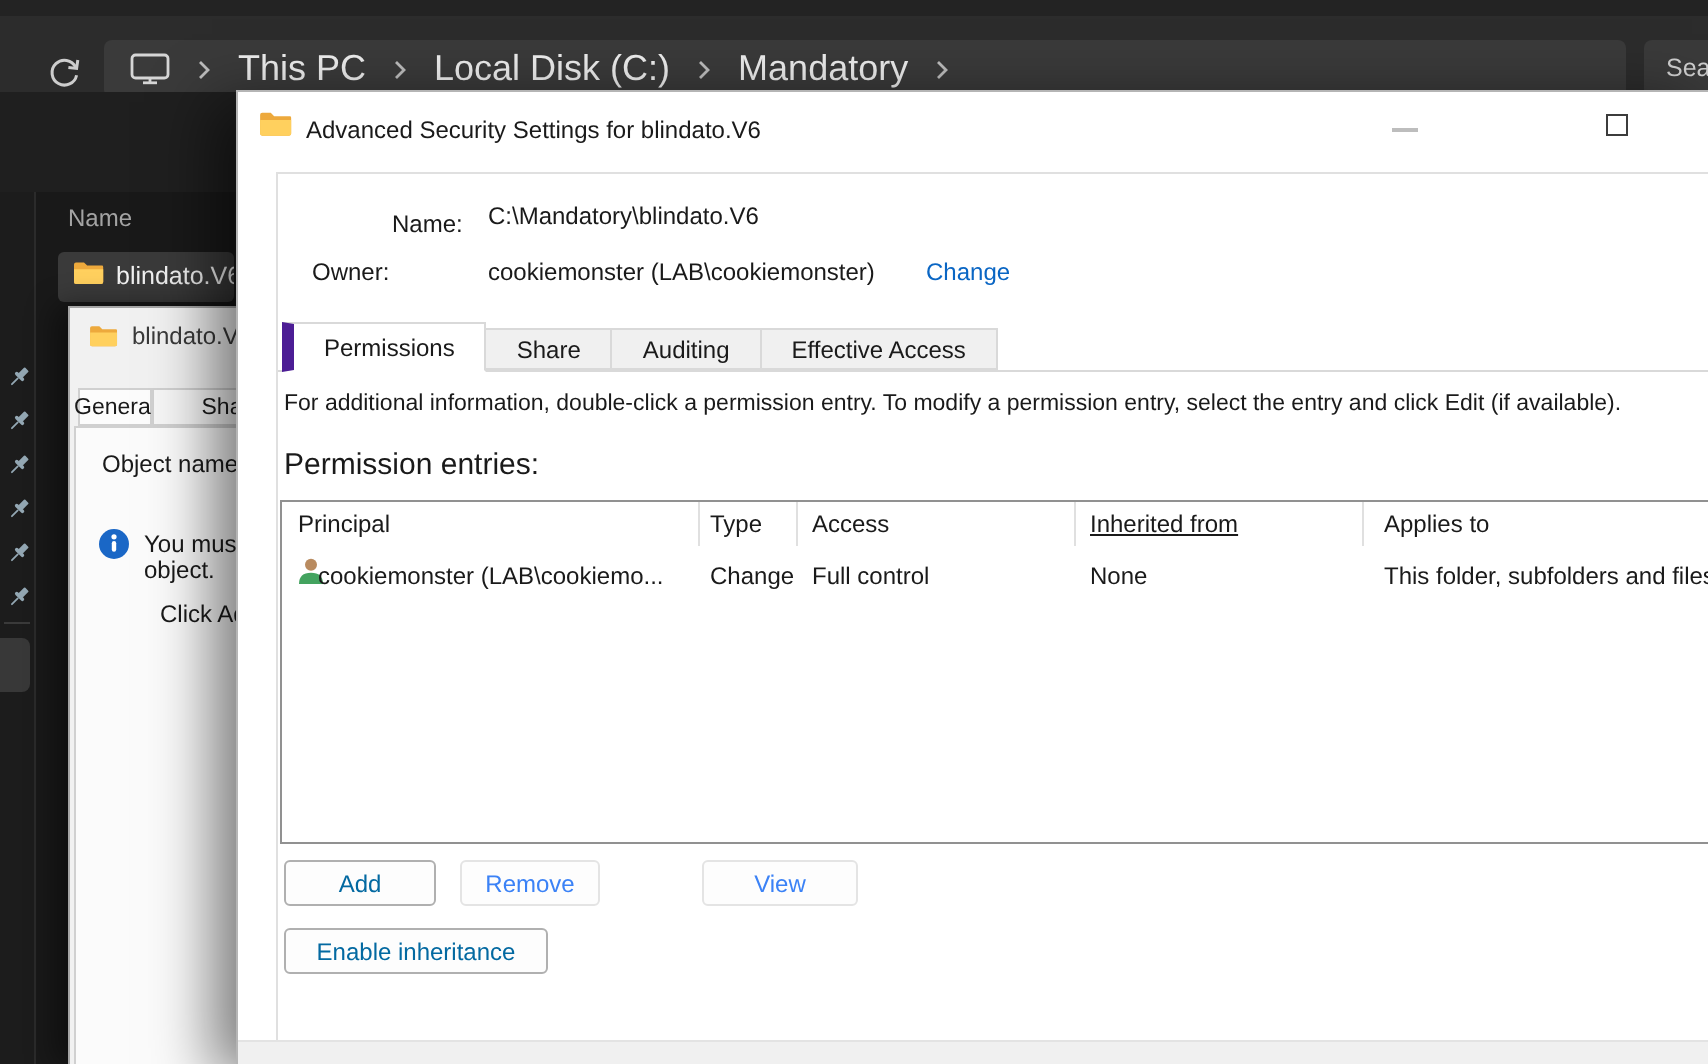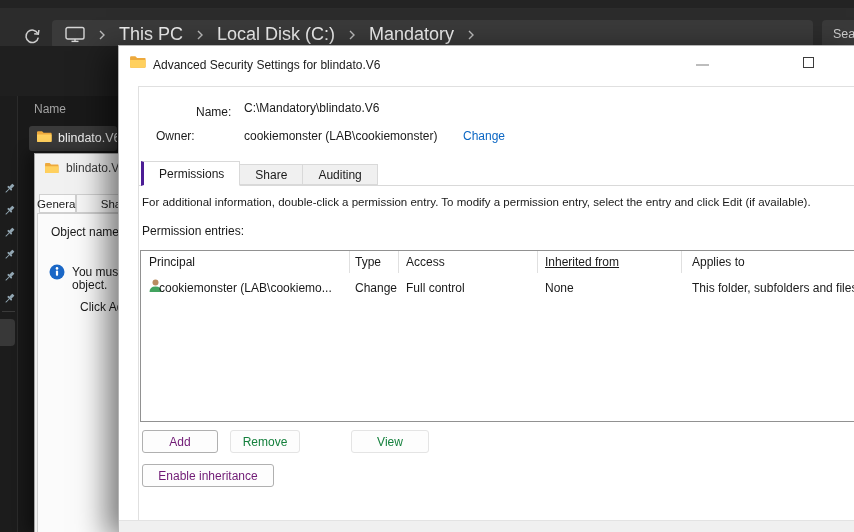--- a/index.html
+++ b/index.html
@@ -55,35 +55,35 @@
   .win-max{position:absolute;left:684px;top:11px;width:11px;height:11px;border:1.2px solid #3c3c3c;box-sizing:border-box;}
 
   .panel{position:absolute;left:19px;top:40px;width:721px;height:434px;border:1px solid #e0e0e0;background:#fff;box-sizing:content-box;}
   .lbl{position:absolute;font-size:12px;color:#1a1a1a;white-space:nowrap;}
   .link{color:#0a66c4;cursor:pointer;}
 
   .tabs{position:absolute;left:2px;top:74px;display:flex;z-index:2;}
   .tab{height:21px;margin-top:3px;padding:0 15px;background:#f0f0f0;border:1px solid #d9d9d9;border-left:none;
        font-size:12px;display:flex;align-items:center;box-sizing:border-box;white-space:nowrap;}
   .tab:first-child{border-left:1px solid #d9d9d9;}
-  .tab.active{height:25px;margin-top:0;background:#fff;border-bottom:1px solid #fff;border-left:3px solid #4c1d95;}
+  .tab.active{height:25px;margin-top:0;background:#fff;border-bottom:1px solid #fff;border-left:6px solid #4c1d95;}
   .tabline{position:absolute;left:0;top:98px;width:100%;height:1px;background:#d9d9d9;z-index:1;}
 
   .desc{position:absolute;left:3px;top:109px;font-size:11.5px;white-space:nowrap;color:#1a1a1a;}
-  .entries-lbl{position:absolute;left:3px;top:137px;font-size:12px;color:#1a1a1a;}
+  .entries-lbl{position:absolute;left:3px;top:137px;font-size:15px;color:#1a1a1a;}
 
   .ptable{position:absolute;left:1px;top:163px;width:719px;height:172px;border:1px solid #919191;background:#fff;box-sizing:border-box;}
   .th{position:absolute;top:4px;font-size:12px;color:#1a1a1a;white-space:nowrap;}
   .vsep{position:absolute;top:0;width:1px;height:22px;background:#e0e0e0;}
   .td{position:absolute;top:30px;font-size:12px;color:#1a1a1a;white-space:nowrap;}
   .avatar{position:absolute;left:7px;top:27px;}
 
   .btn{position:absolute;height:23px;border:1px solid #b0b0b0;border-radius:3px;background:#fdfdfd;
-       font-size:12px;color:#701a75;display:flex;align-items:center;justify-content:center;box-sizing:border-box;white-space:nowrap;}
-  .btn.disabled{border-color:#e4e4e4;color:#15803d;text-align:right;}
+       font-size:12px;color:#0369a1;display:flex;align-items:center;justify-content:center;box-sizing:border-box;white-space:nowrap;}
+  .btn.disabled{border-color:#e4e4e4;color:#3b82f6;text-align:right;}
   .btn-add{left:3px;top:343px;width:76px;}
   .btn-remove{left:91px;top:343px;width:70px;}
   .btn-view{left:173px;top:343px;width:78px;margin-left:39px;}
   .btn-inherit{left:3px;top:377px;width:132px;}
 
   .chkrow{position:absolute;left:3px;top:410px;display:flex;align-items:center;gap:8px;}
   .chk{width:14px;height:14px;background:#0067c0;border-radius:2.5px;display:flex;align-items:center;justify-content:center;}
   .chklabel{font-size:12px;color:#1a1a1a;white-space:nowrap;}
 
   .adv-footer{position:absolute;left:0;top:474px;width:100%;height:13px;background:#f0f0f0;border-top:1px solid #e3e3e3;}
@@ -280,20 +280,21 @@
       <div class="lbl" style="left:105px;top:14px;">C:\Mandatory\blindato.V6</div>
       <div class="lbl" style="left:17px;top:42px;">Owner:</div>
       <div class="lbl" style="left:105px;top:42px;">cookiemonster (LAB\cookiemonster)</div>
       <div class="lbl link" style="left:296px;top:42px;padding-left:28px;">Change</div>
 
       <div class="tabline"></div>
       <div class="tabs">
         <div class="tab active">Permissions</div>
         <div class="tab">Share</div>
         <div class="tab">Auditing</div>
+        <div class="tab">Effective Access</div>
       </div>
 
       <div class="desc">For additional information, double-click a permission entry. To modify a permission entry, select the entry and click Edit (if available).</div>
       <div class="entries-lbl">Permission entries:</div>
 
       <div class="ptable">
         <div class="th" style="left:8px;">Principal</div>
         <div class="th" style="left:214px;">Type</div>
         <div class="th" style="left:265px;">Access</div>
         <div class="th" style="left:404px;text-decoration:underline;">Inherited from</div>

